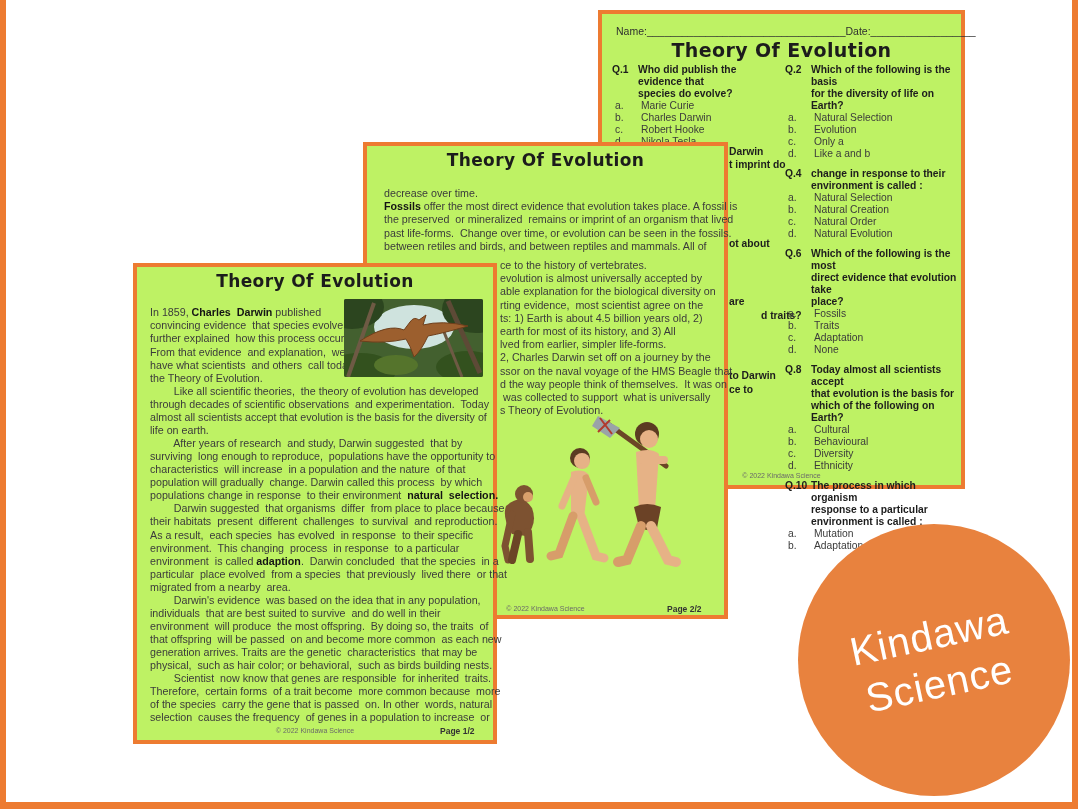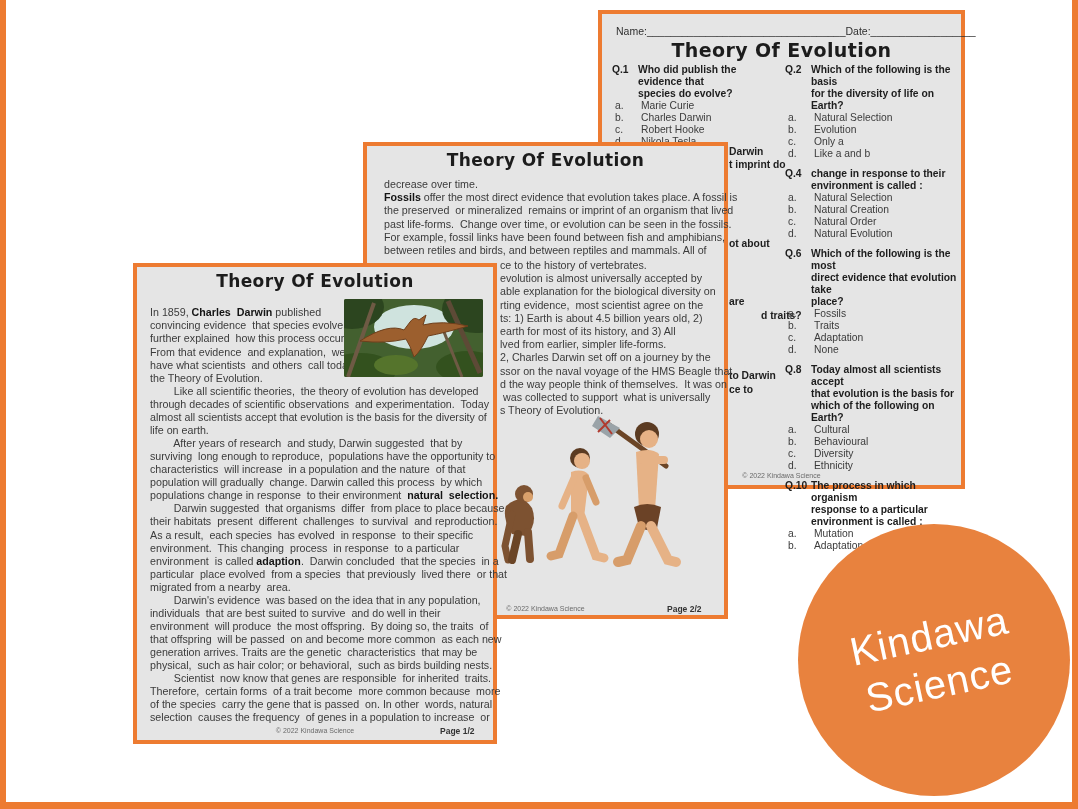--- a/index.html
+++ b/index.html
@@ -4,21 +4,21 @@
 <style>
   html,body{margin:0;padding:0;background:#ffffff;}
   #canvas{position:relative;width:1078px;height:809px;background:#ffffff;overflow:hidden;
           font-family:"Liberation Sans",sans-serif;color:#3b3b3b;}
   
   .frame{position:absolute;background:#ED7B31;z-index:6;}
   .frame.left{left:0;top:0;width:6px;height:809px;}
   .frame.right{left:1072px;top:0;width:6px;height:809px;}
   .frame.bottom{left:0;top:802px;width:1078px;height:7px;}
 
-  .page{position:absolute;background:#e5e5e5;border:4px solid #ED7B31;box-sizing:border-box;}
+  .page{position:absolute;background:#bef264;border:4px solid #ED7B31;box-sizing:border-box;}
   #quiz-page{left:598px;top:10px;width:367px;height:479px;z-index:1;}
   #page2{left:363px;top:142px;width:365px;height:477px;z-index:2;}
   #page1{left:133px;top:263px;width:364px;height:481px;z-index:3;}
 
   .ws-title{position:absolute;left:0;right:0;text-align:center;font-weight:bold;color:#1c1c1c;
             font-family:"DejaVu Sans",sans-serif;letter-spacing:.4px;}
   .tl{white-space:pre;}
 
   
   .qp-header{position:absolute;left:14px;right:12px;top:11px;display:flex;justify-content:space-between;
@@ -41,21 +41,21 @@
   #qp-frags>div:nth-child(4){top:282px;}
   #qp-frags>div:nth-child(5){top:296px;padding-left:32px;}
   #qp-frags>div:nth-child(6){top:356px;}
   #qp-frags>div:nth-child(7){top:370px;}
   .copyright{position:absolute;left:0;right:0;text-align:center;font-size:7px;color:#6a6a6a;}
   .pagenum{position:absolute;font-size:8.5px;font-weight:600;color:#333;}
   #quiz-copy{top:458px;}
 
   
   #p2-title{top:4px;font-size:17px;}
-  #p2-body{position:absolute;left:17px;top:32px;width:328px;font-size:10.7px;line-height:13.2px;}
+  #p2-body{position:absolute;left:17px;top:41px;width:328px;font-size:10.7px;line-height:13.2px;}
   #p2-frags{position:absolute;left:133px;top:113px;font-size:10.7px;line-height:13.2px;}
   #p2-art{position:absolute;left:95px;top:268px;width:245px;height:192px;}
   #p2-copy{top:459px;}
   #p2-page{left:300px;top:458px;text-align:center;}
 
   
   #p1-title{top:4px;font-size:17px;}
   #p1-para1{position:absolute;left:13px;top:39px;width:200px;font-size:10.7px;line-height:13.2px;}
   #p1-photo{position:absolute;left:207px;top:32px;width:139px;height:78px;border-radius:2px;overflow:hidden;}
   #p1-body{position:absolute;left:13px;top:118px;width:338px;font-size:10.7px;line-height:13.05px;}
@@ -241,21 +241,20 @@
     <div class="copyright" id="quiz-copy">© 2022 Kindawa Science</div>
   </div>
 
   <div class="page" id="page2">
     <div class="ws-title" id="p2-title">Theory Of Evolution</div>
     <div id="p2-body">
         <div class="tl">decrease over time.</div>
         <div class="tl"><b>Fossils</b> offer the most direct evidence that evolution takes place. A fossil is</div>
         <div class="tl">the preserved  or mineralized  remains or imprint of an organism that lived</div>
         <div class="tl">past life-forms.  Change over time, or evolution can be seen in the fossils.</div>
-        <div class="tl">For example, fossil links have been found between fish and amphibians,</div>
         <div class="tl">between retiles and birds, and between reptiles and mammals. All of</div>
       </div>
     <div id="p2-frags">
         <div class="tl">ce to the history of vertebrates.</div>
         <div class="tl">evolution is almost universally accepted by</div>
         <div class="tl">able explanation for the biological diversity on</div>
         <div class="tl">rting evidence,  most scientist agree on the</div>
         <div class="tl">ts: 1) Earth is about 4.5 billion years old, 2)</div>
         <div class="tl">earth for most of its history, and 3) All</div>
         <div class="tl">lved from earlier, simpler life-forms.</div>

